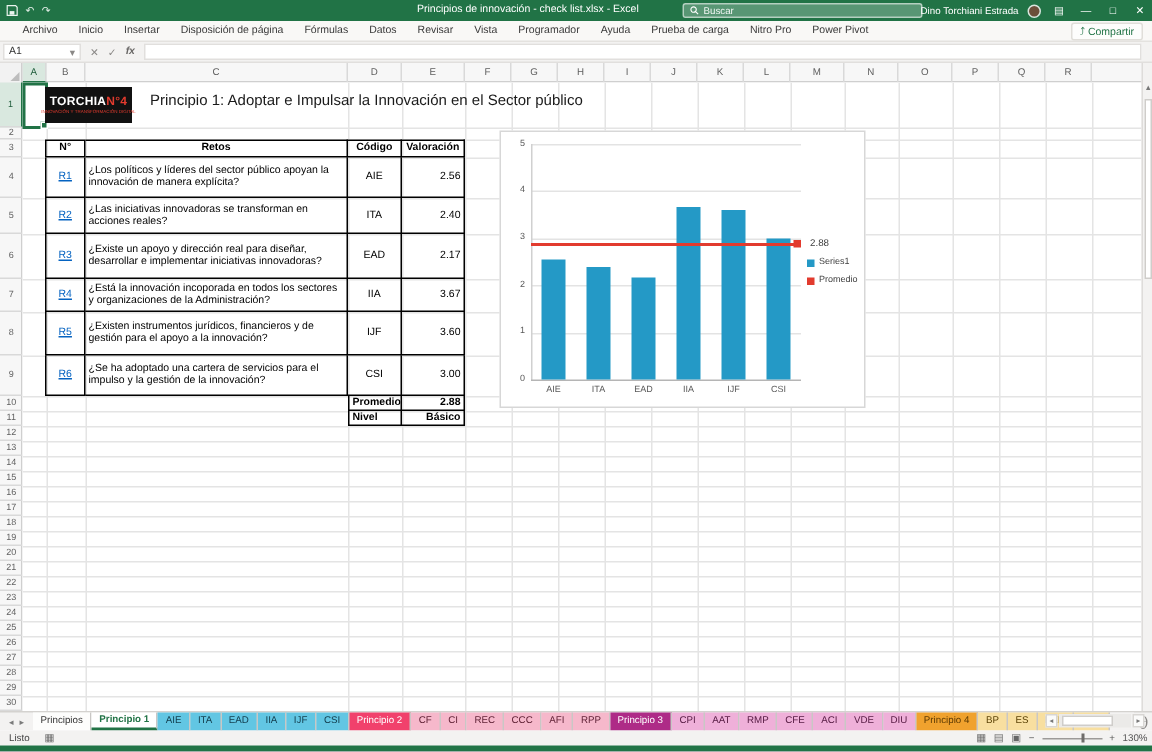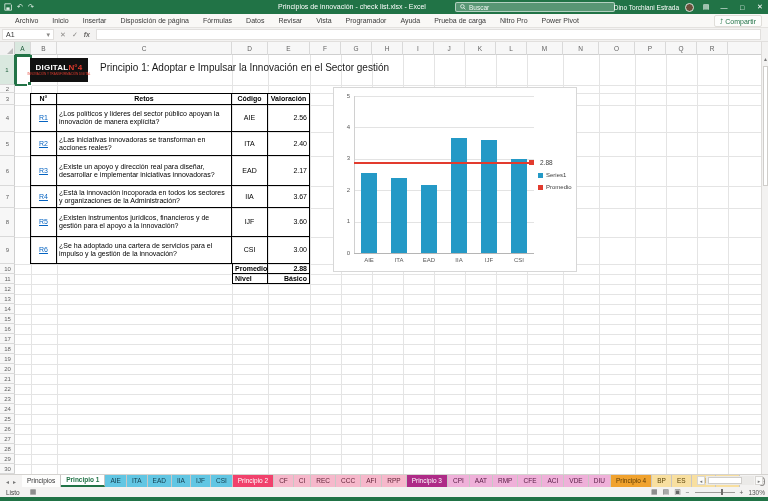--- a/index.html
+++ b/index.html
@@ -282,24 +282,24 @@
       <div class="gl" style="left: 0px; top: 369px; width: 746px; height: 1px;"></div>
       <div class="gl" style="left: 0px; top: 379px; width: 746px; height: 1px;"></div>
       <div class="gl" style="left: 0px; top: 389px; width: 746px; height: 1px;"></div>
       <div class="gl" style="left: 0px; top: 399px; width: 746px; height: 1px;"></div>
       <div class="gl" style="left: 0px; top: 409px; width: 746px; height: 1px;"></div>
     </div>
 
   <div class="abs selbox"></div>
 
   <div class="abs logo">
-    <div class="l1"><span>DIGITAL</span><span class="badge">N°4</span></div>
+    <div class="l1"><span>TORCHIA</span><span class="badge">N°4</span></div>
     <div class="l2">INNOVACIÓN Y TRANSFORMACIÓN DIGITAL</div>
   </div>
-  <div class="abs sheettitle">Principio 1: Adoptar e Impulsar la Innovación en el Sector gestión</div>
+  <div class="abs sheettitle">Principio 1: Adoptar e Impulsar la Innovación en el Sector público</div>
 
   <div class="abs rtable" id="rtable">
       <div class="trow">
         <div class="tc hdr top first" style="width: 27px; height: 12px;">N°</div>
         <div class="tc hdr top" style="width: 175px; height: 12px;">Retos</div>
         <div class="tc hdr top" style="width: 36px; height: 12px;">Código</div>
         <div class="tc hdr top" style="width: 42px; height: 12px;">Valoración</div>
       </div>
       <div class="trow">
         <div class="tc num first" style="width: 27px; height: 27px;">

